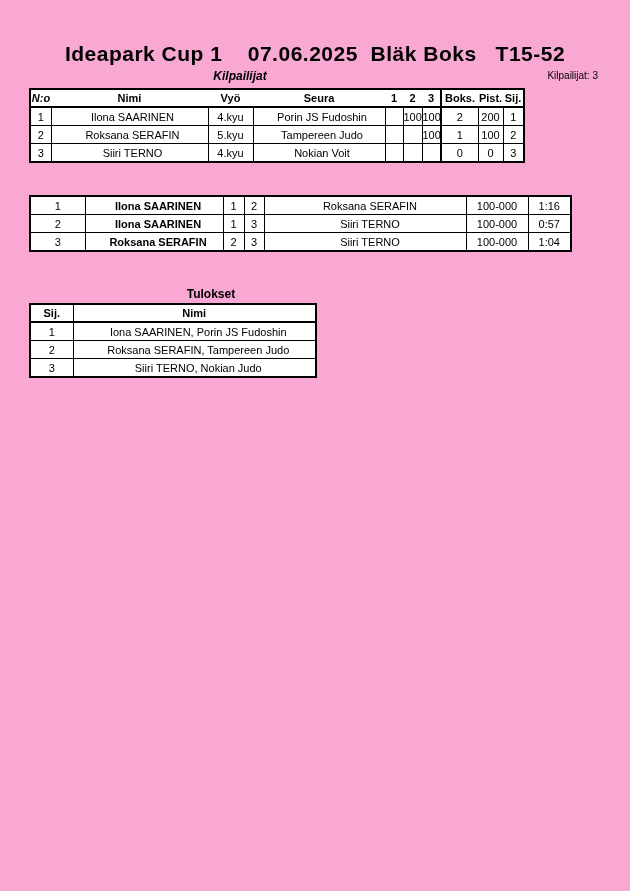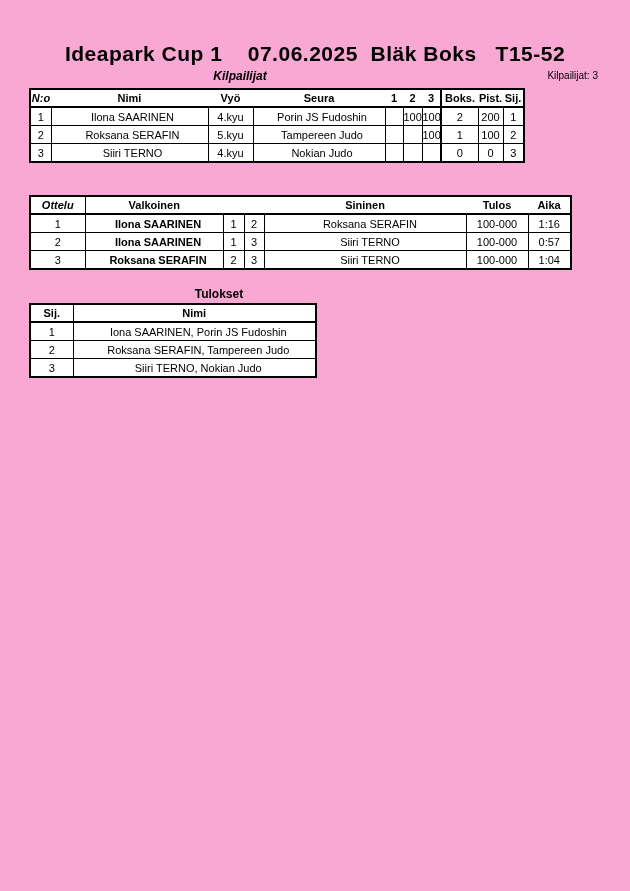--- a/index.html
+++ b/index.html
@@ -22,21 +22,21 @@
     letter-spacing: 0.5px;
   }
   .section-label {
     position: absolute;
     font-size: 12px;
     font-weight: bold;
     text-align: center;
   }
   .lbl-kilpailijat { top: 69px; left: 0; width: 480px; font-style: italic; }
   .lbl-ottelut     { top: 179px; left: 0; width: 560px; }
-  .lbl-tulokset    { top: 287px; left: 12px; width: 336px; padding-left: 39px; }
+  .lbl-tulokset    { top: 287px; left: 4px; width: 336px; padding-left: 39px; }
   .count-label {
     position: absolute;
     top: 70px; left: 440px; width: 158px;
     text-align: right;
     font-size: 10px;
   }
   table.sheet {
     position: absolute;
     border-collapse: collapse;
     table-layout: fixed;
@@ -134,21 +134,21 @@
       <td class="c"></td>
       <td class="c">100</td>
       <td class="c thick-left">1</td>
       <td class="c">100</td>
       <td class="c">2</td>
     </tr>
     <tr>
       <td class="c">3</td>
       <td class="l">Siiri TERNO</td>
       <td class="c">4.kyu</td>
-      <td class="l">Nokian Judo</td>
+      <td class="l">Nokian Voit</td>
       <td class="c"></td>
       <td class="c"></td>
       <td class="c"></td>
       <td class="c thick-left">0</td>
       <td class="c">0</td>
       <td class="c">3</td>
     </tr>
   </tbody>
     </table>
 
@@ -157,29 +157,20 @@
     <colgroup>
       <col style="width:55px">
         <col style="width:138px">
         <col style="width:21px">
         <col style="width:20px">
       <col style="width:202px">
         <col style="width:62px">
         <col style="width:43px">
     </colgroup>
     <tbody>
-        <tr>
-      <th class="hdr-left sep-right">Ottelu</th>
-      <th class="hdr-valkoinen">Valkoinen</th>
-      <th></th>
-      <th></th>
-      <th class="hdr-sininen">Sininen</th>
-      <th>Tulos</th>
-      <th>Aika</th>
-    </tr>
     <tr>
       <td class="c">1</td>
       <td class="l bold pad8">Ilona SAARINEN</td>
       <td class="c">1</td>
       <td class="c">2</td>
       <td class="l pad10">Roksana SERAFIN</td>
       <td class="c">100-000</td>
       <td class="c">1:16</td>
     </tr>
     <tr>

